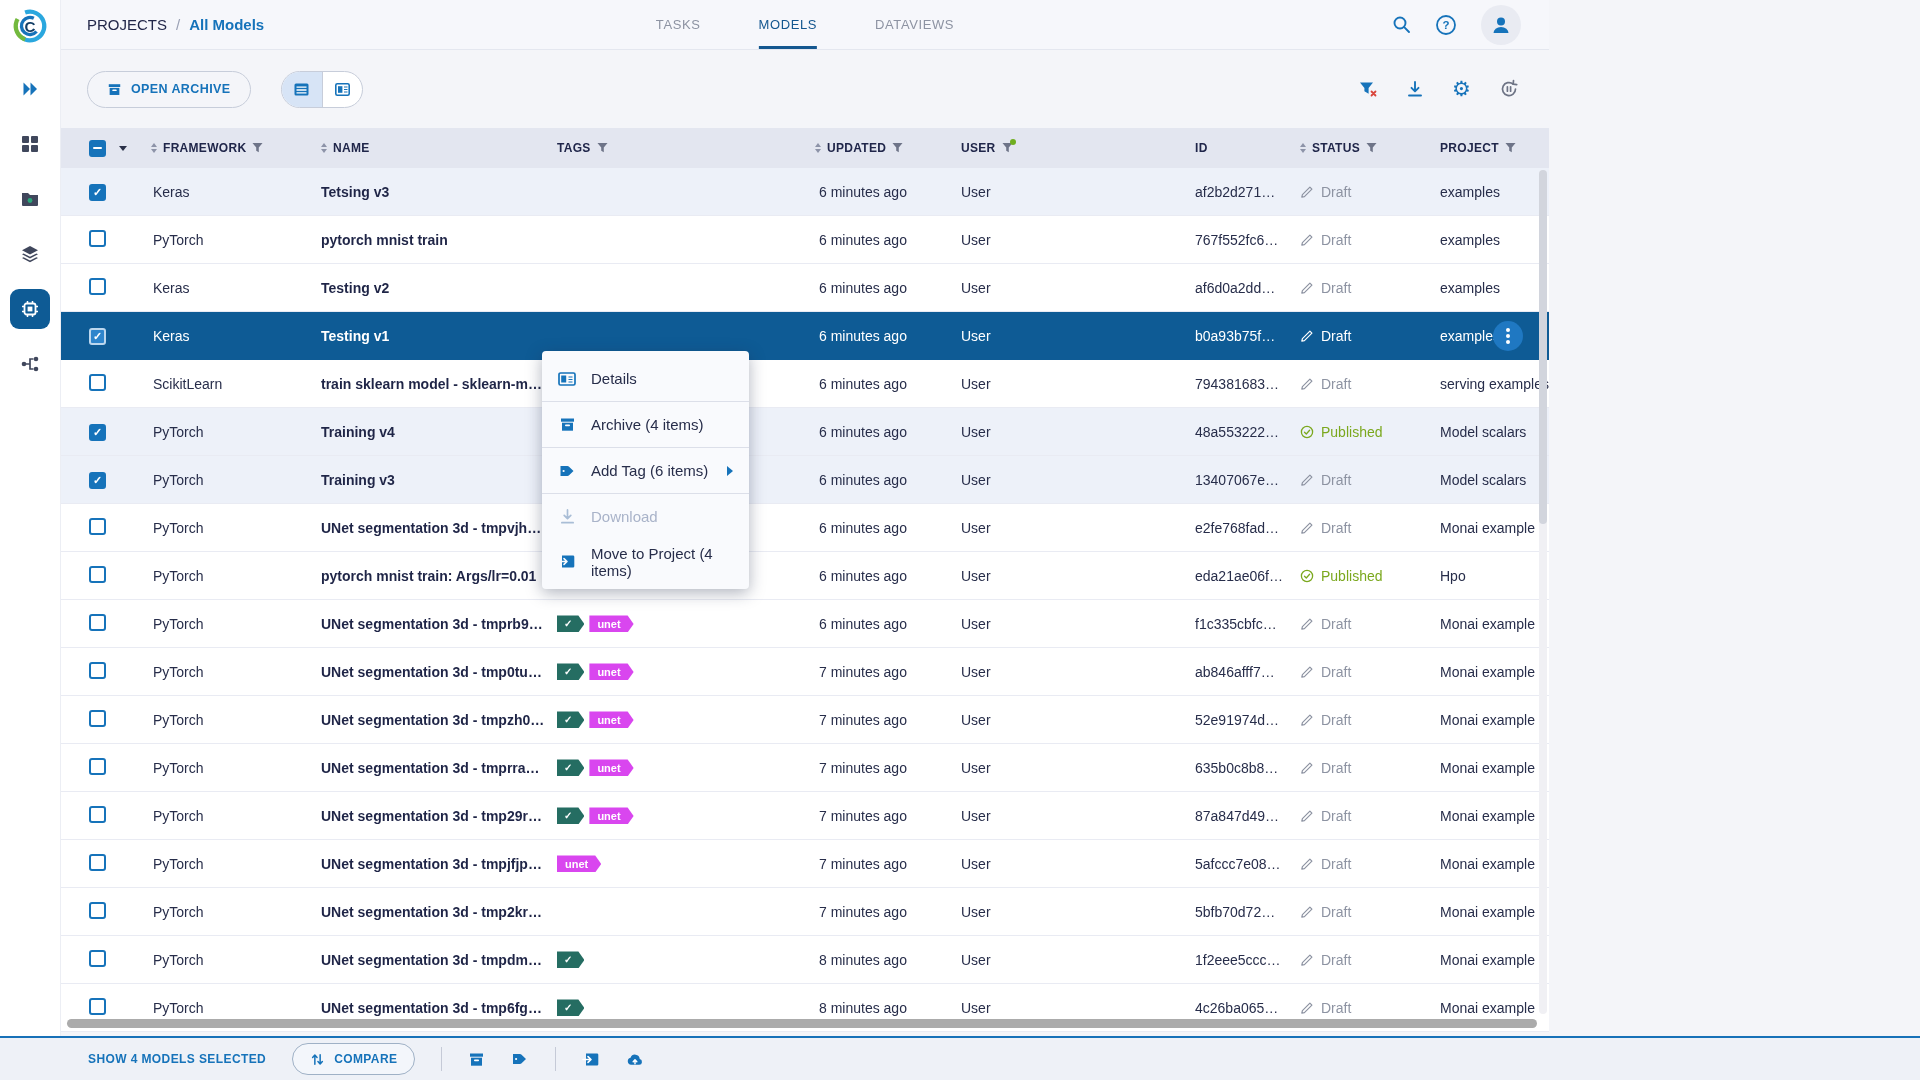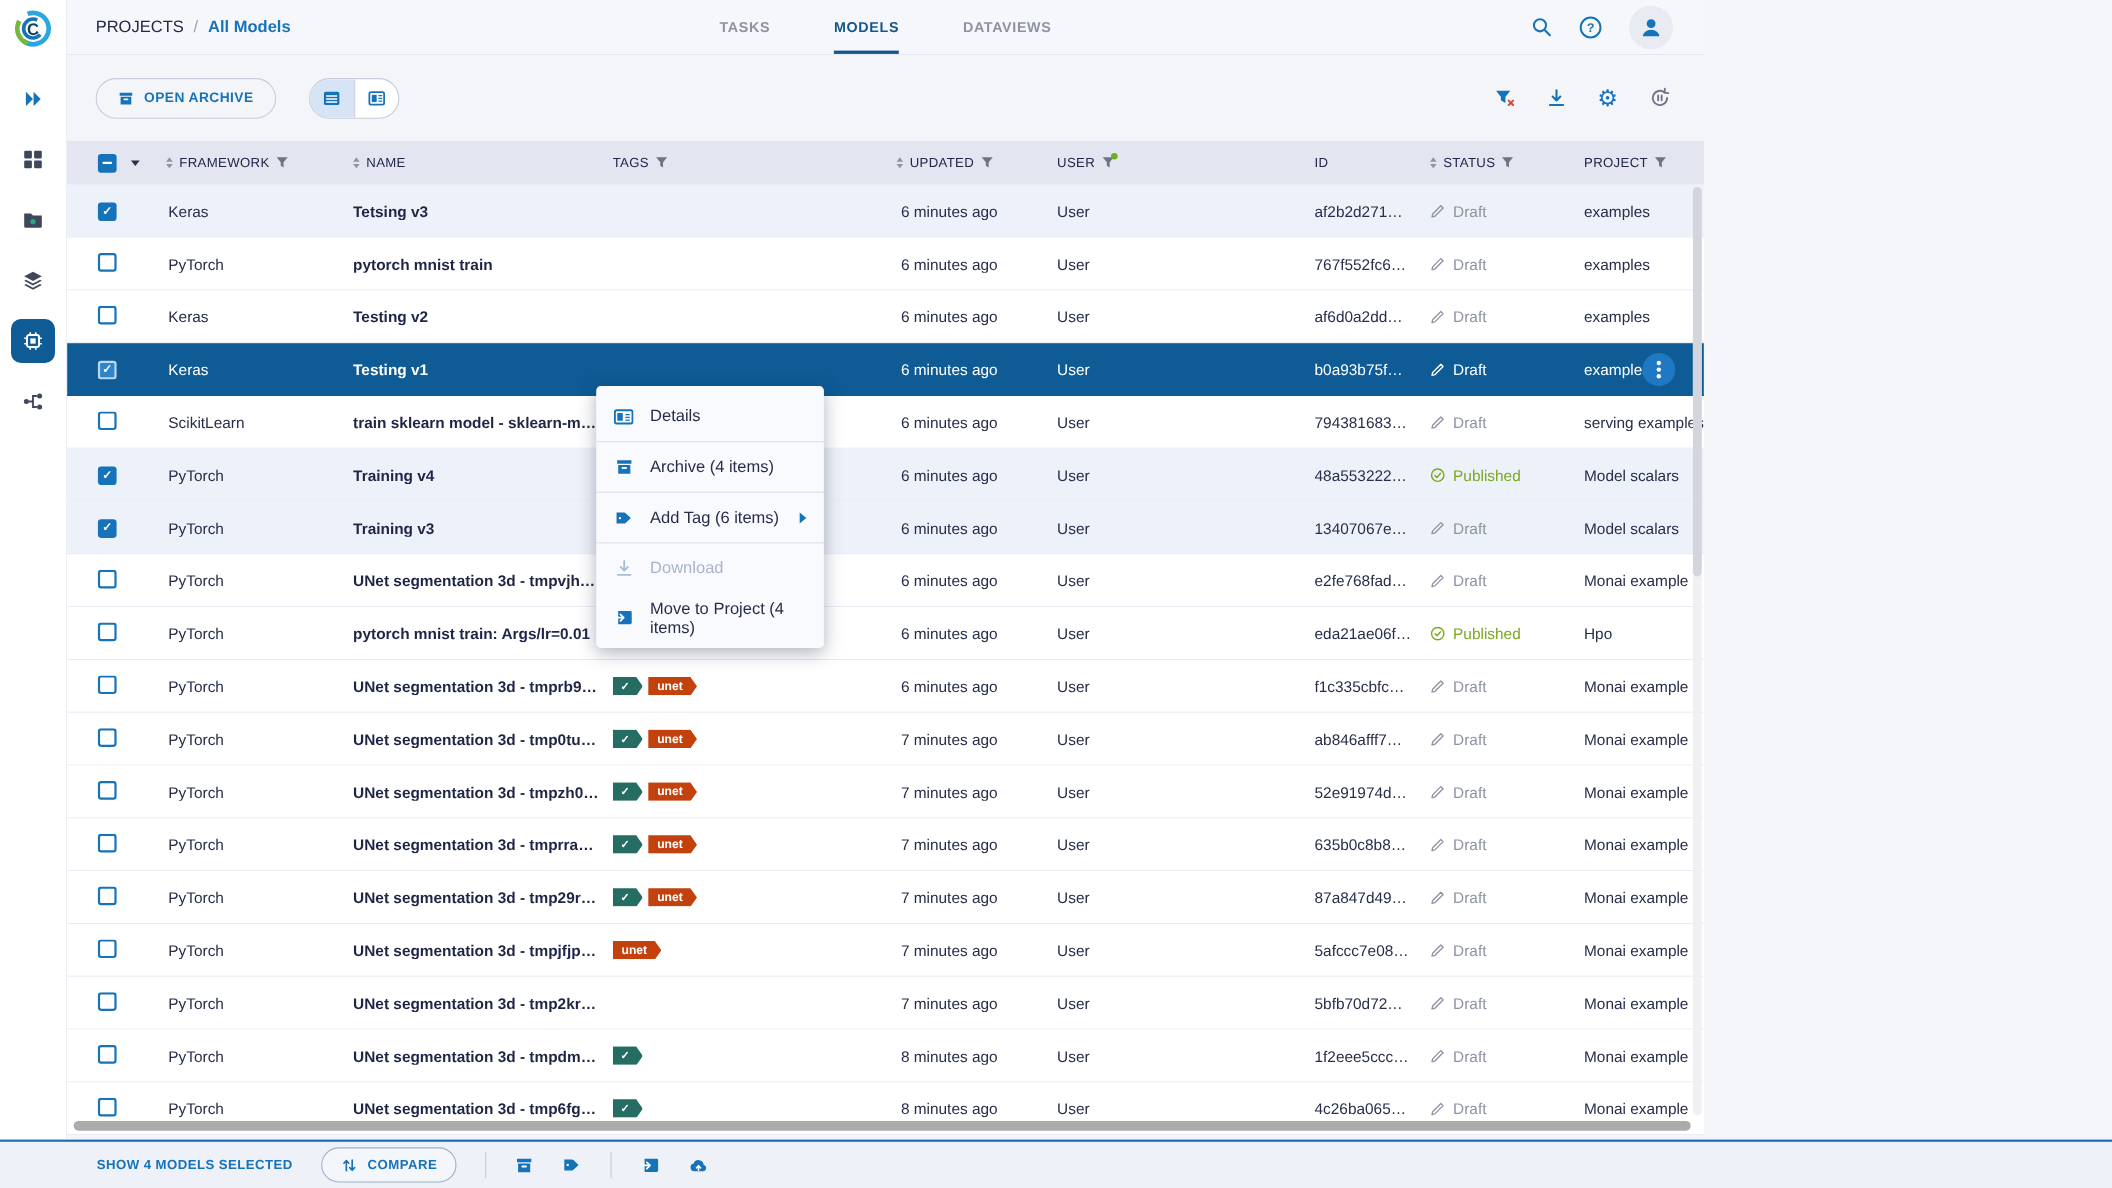--- a/index.html
+++ b/index.html
@@ -15,39 +15,39 @@
 .side-item{width:40px;height:40px;display:flex;align-items:center;justify-content:center;border-radius:9px;cursor:pointer}
 .side-item.active{background:#0e5b95}
 
 
 .topbar{height:50px;display:flex;align-items:center;padding:0 28px 0 26px;border-bottom:1px solid #e4e7ef;position:relative;background:#f6f7fb;flex-shrink:0}
 .breadcrumb{font-size:15px;display:flex;gap:9px;align-items:center}
 .bc-root{color:#23284a;cursor:pointer}
 .bc-sep{color:#9aa0b4}
 .bc-current{color:#1673ba;font-weight:700;cursor:pointer}
 .tabs{position:absolute;left:50%;transform:translateX(-50%);display:flex;gap:58px;height:100%}
-.tab{display:flex;align-items:center;font-size:13px;letter-spacing:.6px;color:#8d93a2;font-weight:700;border-bottom:3px solid transparent;padding-top:3px;cursor:pointer}
+.tab{display:flex;align-items:center;font-size:13px;letter-spacing:.6px;color:#8d93a2;font-weight:400;border-bottom:3px solid transparent;padding-top:3px;cursor:pointer}
 .tab.active{color:#14578f;border-bottom-color:#14578f}
 .top-actions{margin-left:auto;display:flex;align-items:center;gap:24px}
 .icon-btn{display:flex;align-items:center;justify-content:center;cursor:pointer;background:none;border:none}
 .avatar{width:40px;height:40px;border-radius:50%;background:#e9ebf2;display:flex;align-items:center;justify-content:center;cursor:pointer}
 
 
 .toolbar{height:78px;display:flex;align-items:center;padding:0 30px 0 26px;gap:30px;flex-shrink:0}
 .btn-pill{display:flex;align-items:center;gap:9px;height:37px;padding:0 19px;border:1px solid #c7cdda;border-radius:19px;color:#1673ba;font-size:12.5px;font-weight:700;letter-spacing:.4px;background:transparent;cursor:pointer;font-family:inherit}
 .view-toggle{display:flex;height:37px;border:1px solid #c7cdda;border-radius:19px;overflow:hidden;background:#fff}
 .vt-seg{width:40px;display:flex;align-items:center;justify-content:center;cursor:pointer}
 .vt-seg.active{background:#d7e4f6}
 .vt-seg + .vt-seg{border-left:1px solid #c7cdda}
 .toolbar-right{margin-left:auto;display:flex;gap:28px;align-items:center}
 .gear-glyph{font-family:"DejaVu Sans",sans-serif;font-size:21px;color:#1673ba;line-height:1}
 
 
 .thead,.row{display:grid;grid-template-columns:80px 180px 236px 258px 140px 240px 105px 130px minmax(0,1fr);align-items:center}
-.thead{height:40px;background:#e3e6f0;font-size:12px;font-weight:400;color:#20264a;flex-shrink:0}
+.thead{height:40px;background:#e3e6f0;font-size:12px;font-weight:700;color:#20264a;flex-shrink:0}
 .hcell{display:flex;align-items:center;gap:6px;padding-right:8px;min-width:0}
 .c-check{padding-left:28px}
 .hlabel{letter-spacing:.3px;white-space:nowrap;cursor:pointer}
 .sort{display:flex;flex-direction:column;gap:2.5px;cursor:pointer}
 .tu{width:0;height:0;border-left:3.5px solid transparent;border-right:3.5px solid transparent;border-bottom:4.5px solid #8d93a8}
 .td{width:0;height:0;border-left:3.5px solid transparent;border-right:3.5px solid transparent;border-top:4.5px solid #8d93a8}
 .funnel{display:flex;position:relative;cursor:pointer}
 .funnel .dot{position:absolute;right:-3px;top:-3px;width:6px;height:6px;border-radius:50%;background:#6fae1f}
 .caret{width:0;height:0;border-left:4.5px solid transparent;border-right:4.5px solid transparent;border-top:5px solid #2b3149;margin-left:7px;cursor:pointer}
 
@@ -67,21 +67,21 @@
 .checkbox.checked{background:#1673ba}
 .checkbox.checked::after{content:"✓";color:#fff;font-size:11px;font-weight:700;line-height:1}
 .checkbox.indeterminate{background:#1673ba;border-color:#1673ba}
 .checkbox.indeterminate::after{content:"";width:9px;height:2.5px;background:#fff;border-radius:1px}
 .row.selected .checkbox.checked{background:#2e85cc;border-color:#bcd7ee}
 
 .chip{display:inline-flex;align-items:center;height:17px;font-size:11px;font-weight:700;color:#fff;margin-right:5px;vertical-align:middle;
 clip-path:polygon(0 0,calc(100% - 6px) 0,100% 50%,calc(100% - 6px) 100%,0 100%)}
 .chip-check{background:#256d62;padding:0 12px 0 7px}
 .chip-check::before{content:"✓";font-size:10px}
-.chip-label{background:#c2410c;padding:0 13px 0 8px}
+.chip-label{background:#d946ef;padding:0 13px 0 8px}
 
 .status-cell{display:flex;align-items:center;gap:7px}
 .status-cell.draft{color:#8d93a2}
 .status-cell.published{color:#7ba81e}
 .row.selected .status-cell{color:#fff}
 .st-icon{display:flex}
 
 .kebab{display:none;position:absolute;right:26px;top:9px;width:30px;height:30px;border-radius:50%;background:#1f78c2;border:none;align-items:center;justify-content:center;cursor:pointer}
 .row.selected .kebab{display:flex}
 .kebab-dots{width:4px;height:4px;border-radius:50%;background:#fff;box-shadow:0 -6px 0 #fff,0 6px 0 #fff}

